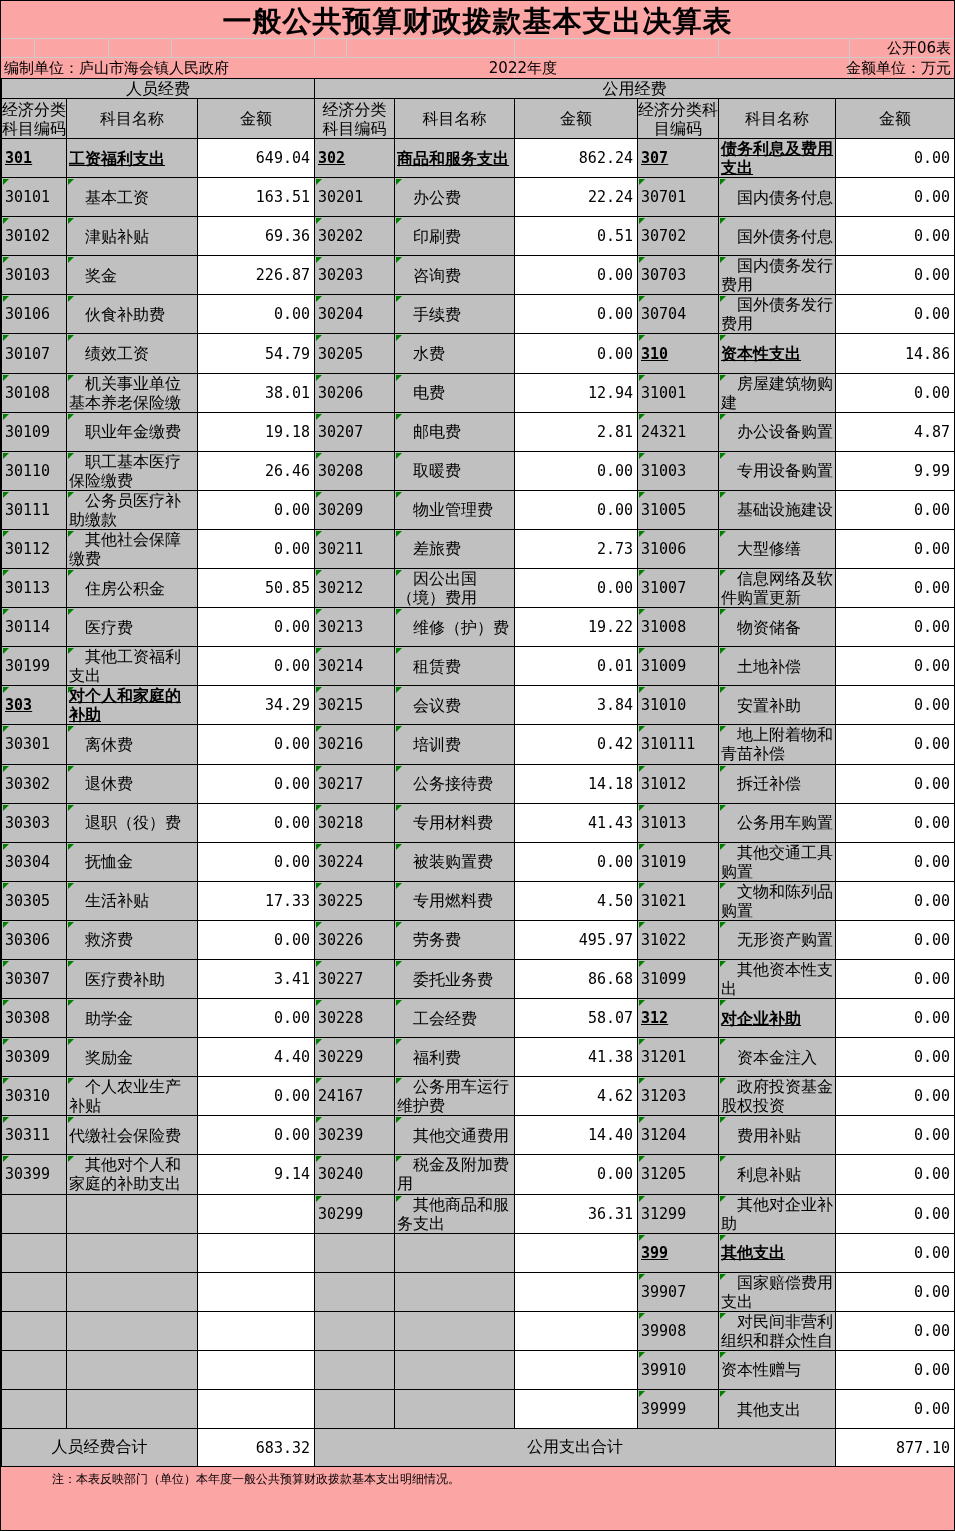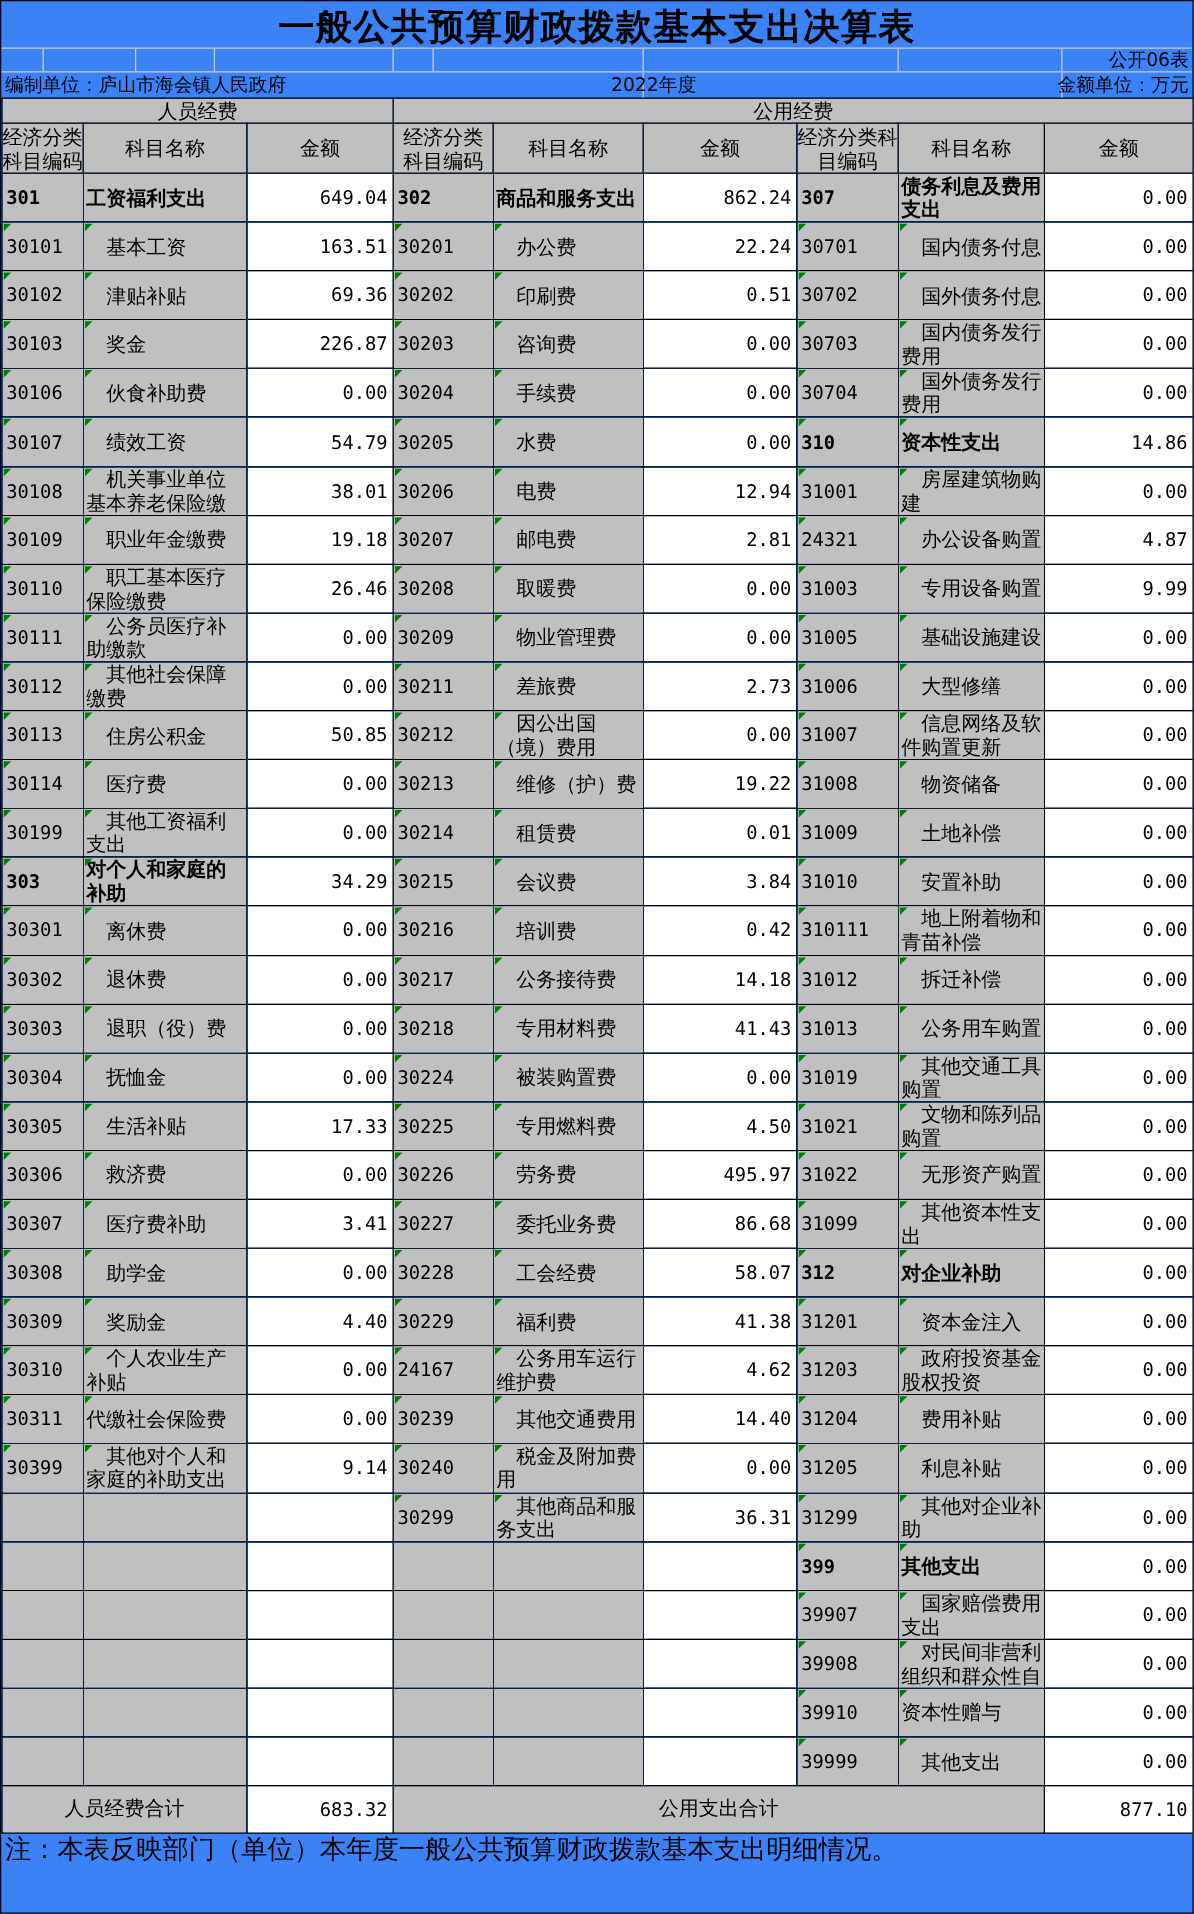--- a/index.html
+++ b/index.html
@@ -6,21 +6,21 @@
   :root {
     --cell-gray: #c0c0c0;
     --marker-green: #008000;
     --grid-gray: #cccccc;
     --line-black: #000000;
   }
   body { background: #ffffff; font-family: "DejaVu Sans", sans-serif; }
   .sheet {
     width: 955px; height: 1531px;
     border: 1px solid var(--line-black);
-    background: #3b82f6;
+    background: #fca5a5;
     position: relative;
     overflow: hidden;
   }
   .title {
     height: 37px; line-height: 40px;
     text-align: center;
     font-size: 29px; font-weight: bold;
     letter-spacing: 1px;
     white-space: nowrap;
   }
@@ -49,30 +49,30 @@
   .dt thead tr.ch { height: 40px; }
   .dt tbody tr { height: 39.1px; }
   .dt tfoot tr { height: 38px; }
 
   td.code { background: var(--cell-gray); position: relative; vertical-align: middle; }
   td.code .cd { display: block; padding-left: 3px; font-family: "DejaVu Sans Mono", monospace; font-size: 15px; }
   td.name { background: var(--cell-gray); position: relative; vertical-align: middle; }
   td.name .nm { max-height: 38px; overflow: hidden; line-height: 19px; padding: 0 2px; word-break: break-all; }
   td.name .nm.ind { text-indent: 16px; }
   td.amt  { background: #ffffff; text-align: right; vertical-align: middle; padding-right: 4px; font-family: "DejaVu Sans Mono", monospace; font-size: 15px; }
-  td.b, td.b .cd, td.b .nm { font-weight: bold; }
+  td.b, td.b .cd, td.b .nm { font-weight: bold; text-decoration: underline; }
 
   .tri {
     position: absolute; top: 1px; left: 1px;
     width: 0; height: 0;
     border-top: 6px solid var(--marker-green);
     border-right: 6px solid transparent;
   }
   td.tlabel { background: var(--cell-gray); text-align: center; vertical-align: middle; margin-left: 37px; }
-  .note { height: 26px; line-height: 24px; font-size: 21px; padding-left: 3px; }
+  .note { height: 26px; line-height: 24px; font-size: 12px; padding-left: 3px; margin-left: 48px; }
 </style>
 </head>
 <body>
 
 <div class="sheet">
 
   <div class="title">一般公共预算财政拨款基本支出决算表</div>
 
   <div class="r2">
     <div class="gl" style="left:33px"></div>

